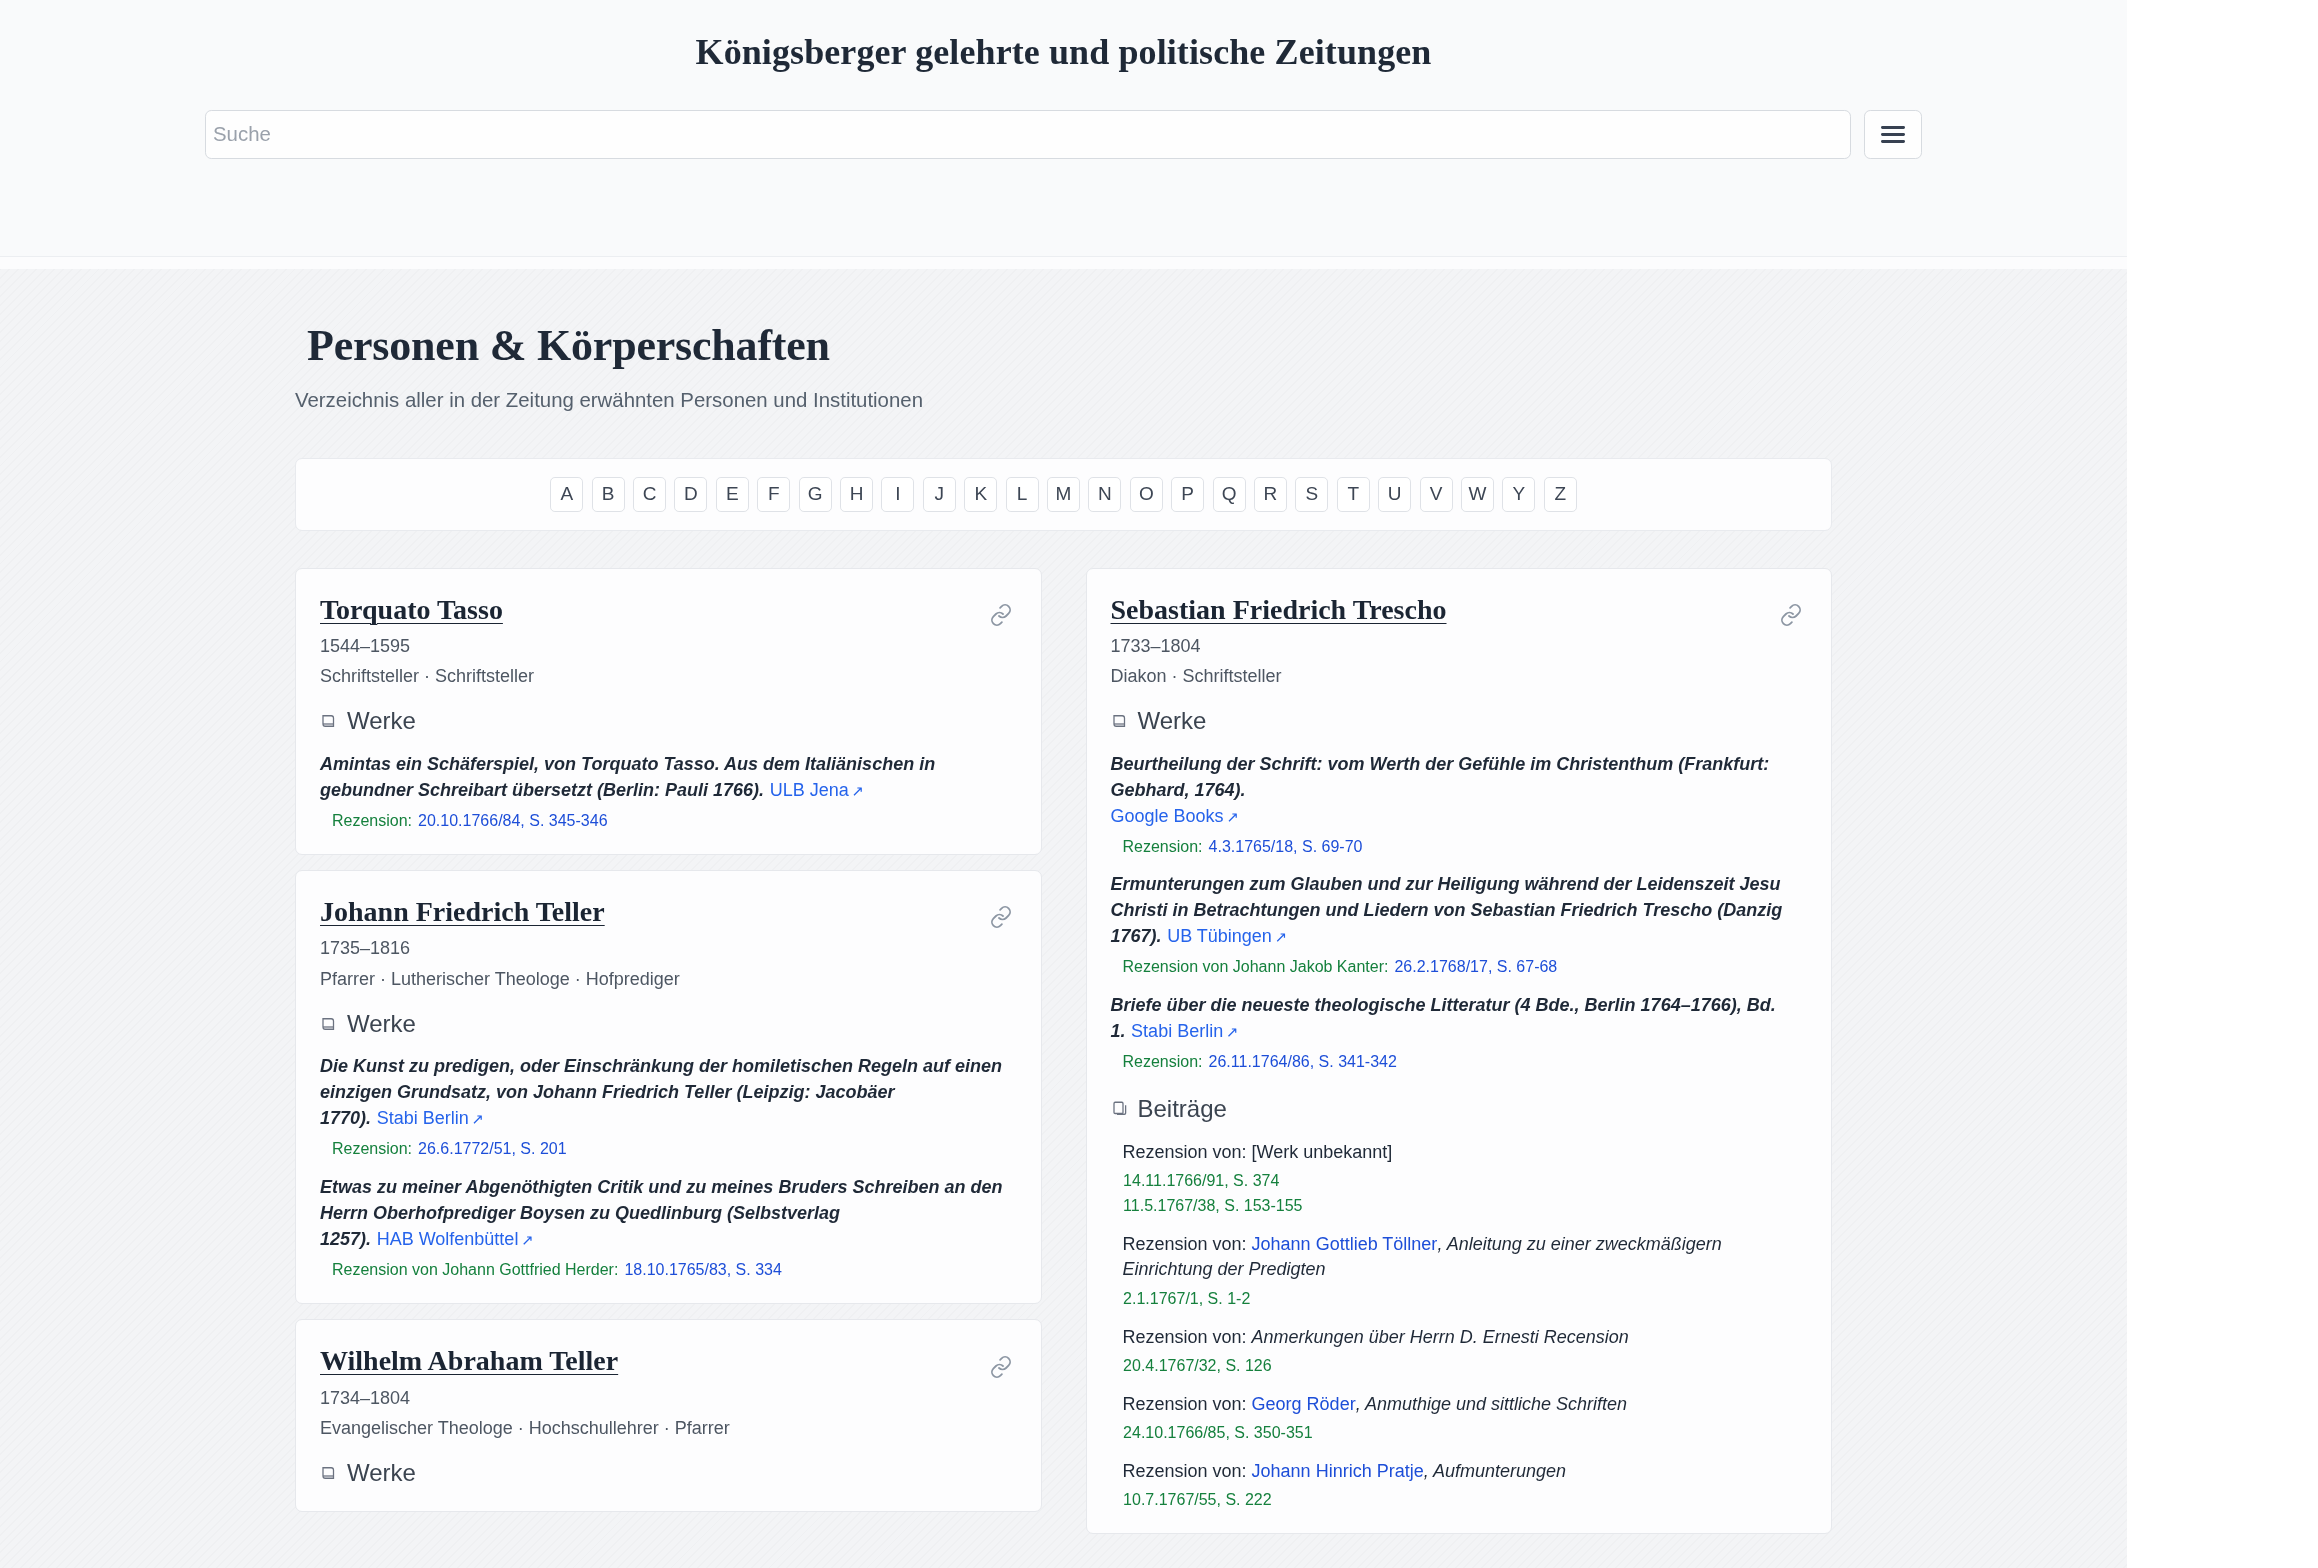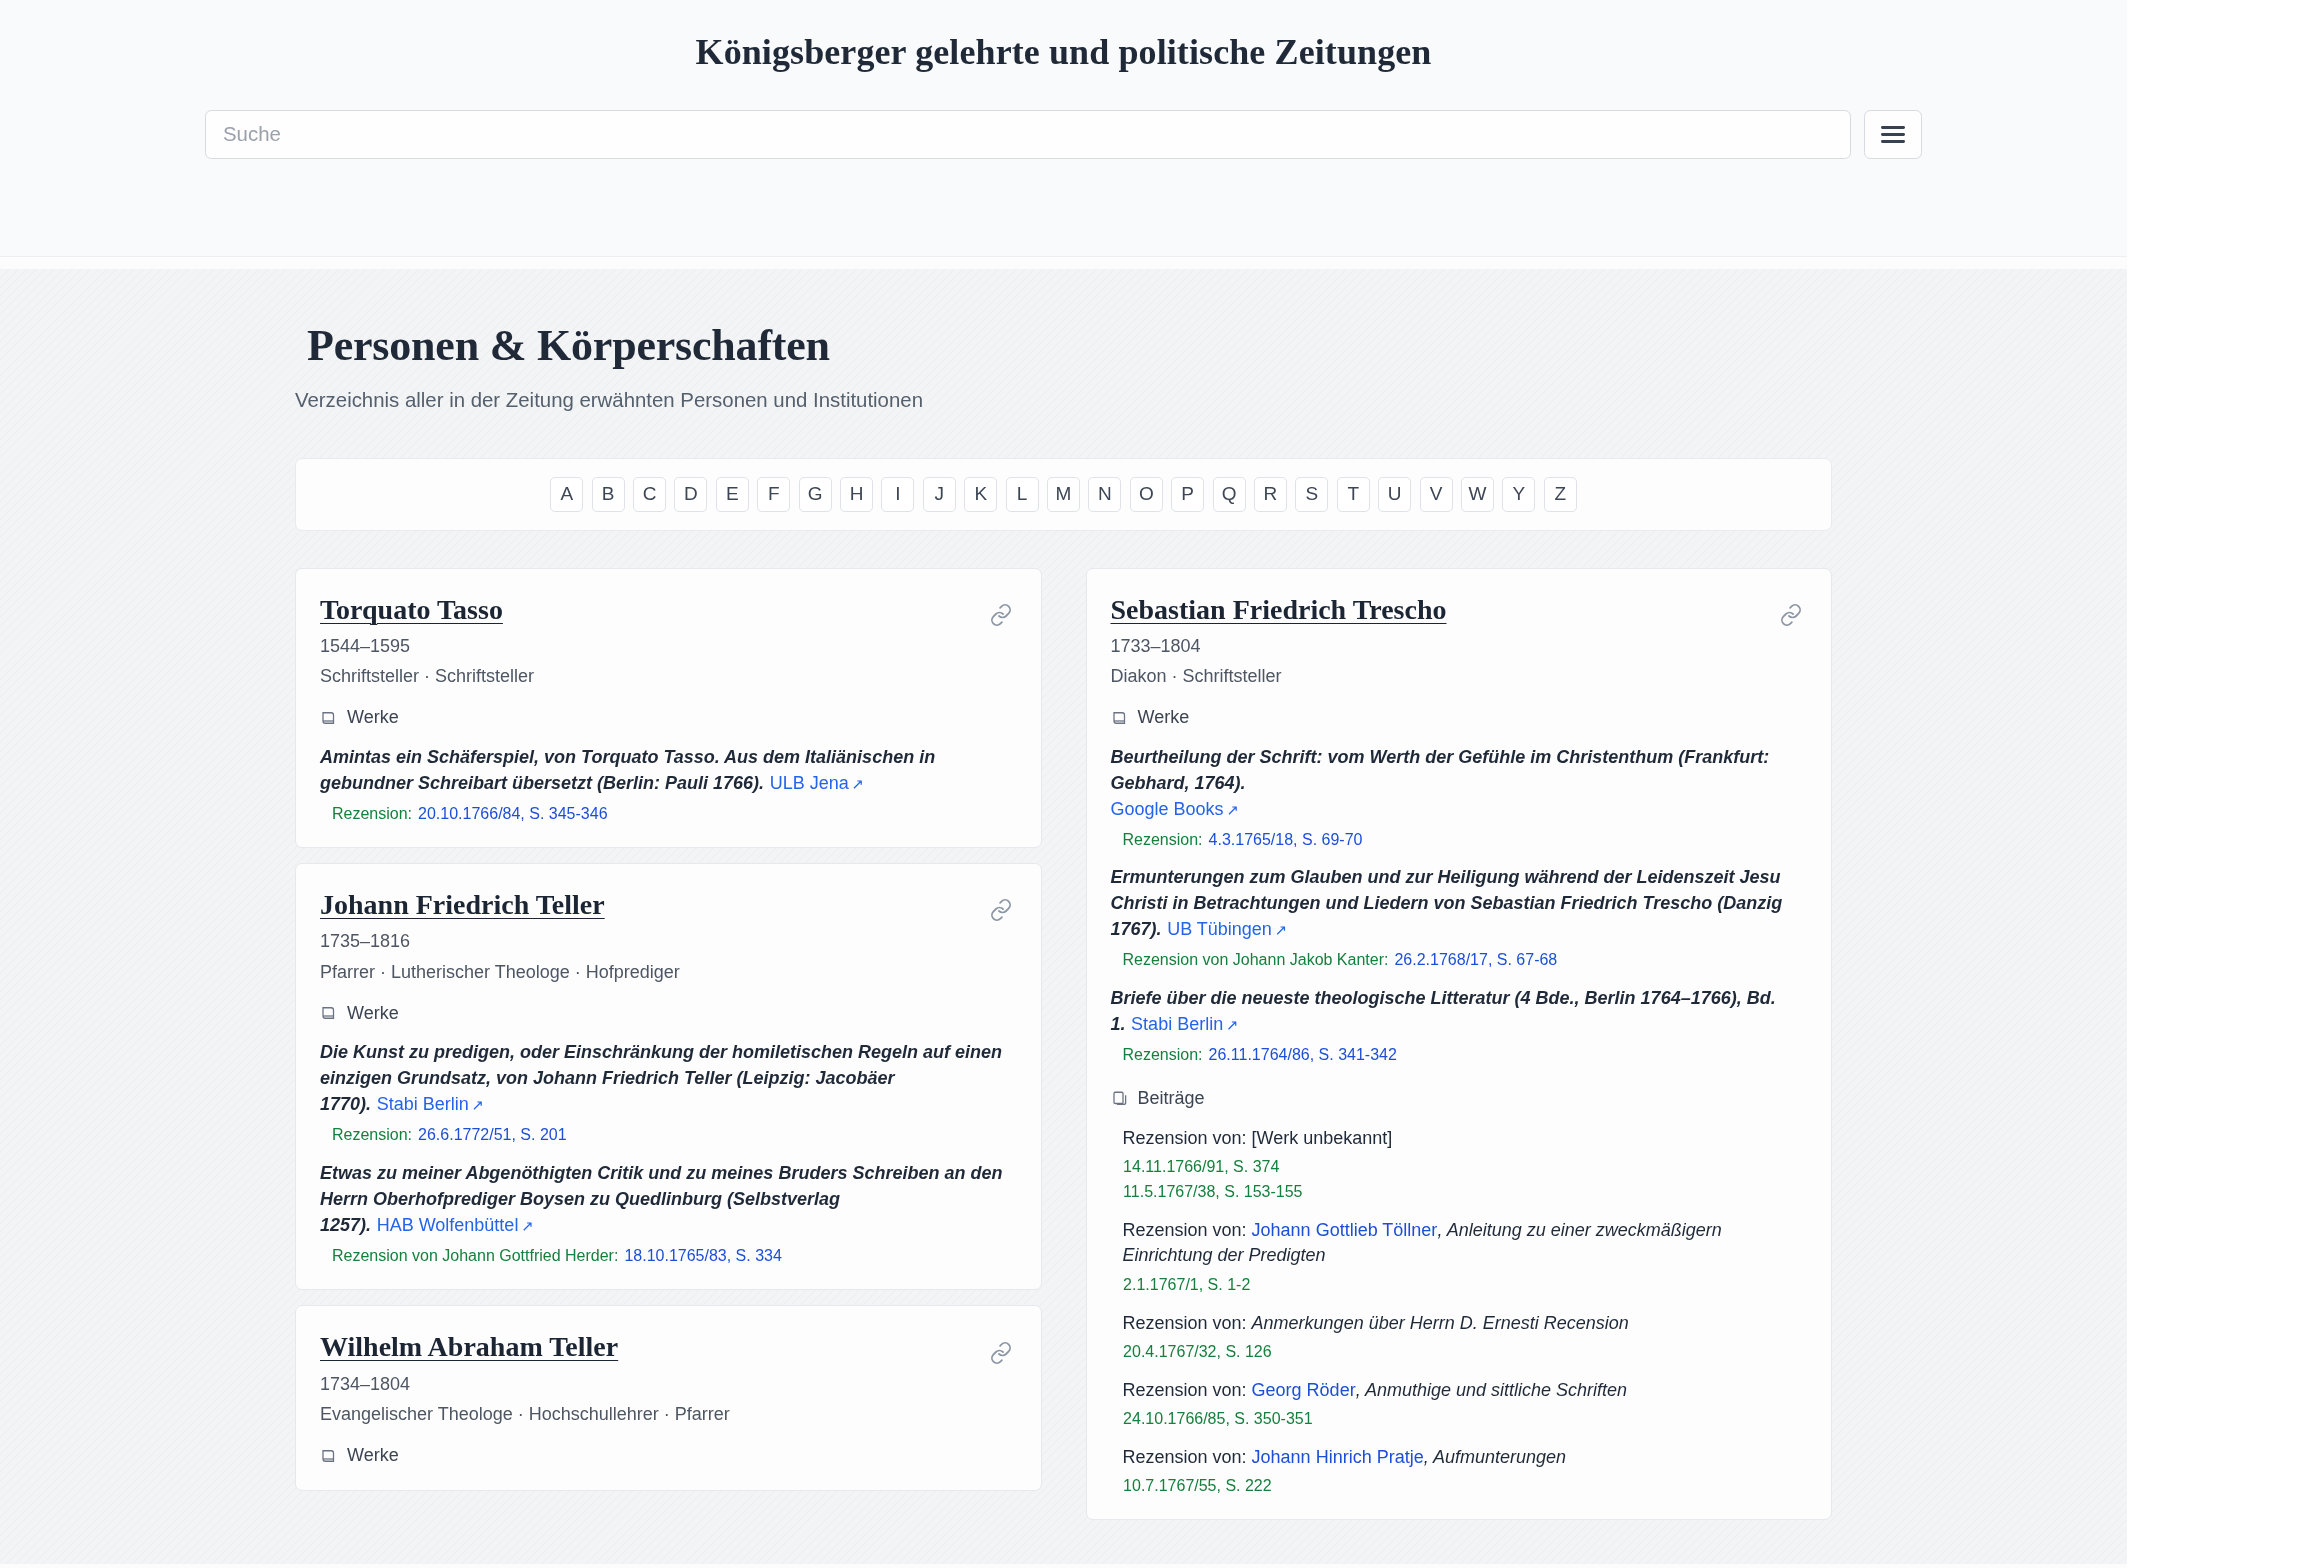--- a/index.html
+++ b/index.html
@@ -35,21 +35,21 @@
     margin-bottom: 29.5px;
   }
   .search-input {
     flex: 1 1 auto;
     height: 49px;
     border: 0.7px solid #d7dbe0;
     border-radius: 6.3px;
     background: #fefefe;
     font-size: 20.4px;
     color: #8b5cf6;
-    padding: 0 17px;
+    padding: 0 7px;
     font-family: "Liberation Sans", sans-serif;
     outline: none;
   }
   .search-input::placeholder { color: #9aa1ab; }
   .menu-btn {
     width: 58px; height: 49px;
     border: 0.7px solid #d7dbe0;
     border-radius: 6.3px;
     background: #fefefe;
     display: flex; align-items: center; justify-content: center;
@@ -156,21 +156,21 @@
   }
   .person-roles {
     font-size: 18px;
     color: #4d5662;
     margin-top: 9.8px;
   }
 
   .section-head {
     display: flex; align-items: center; gap: 9px;
     margin-top: 19.7px;
-    font-size: 18px;
+    font-size: 24px;
     color: #3b4450;
   }
   .section-head svg { width: 18px; height: 18px; flex:0 0 auto; color:#6b7280; }
 
   .work {
     margin-top: 15.4px;
     font-size: 18px;
     line-height: 1.45;
     color: #1f2937;
   }

